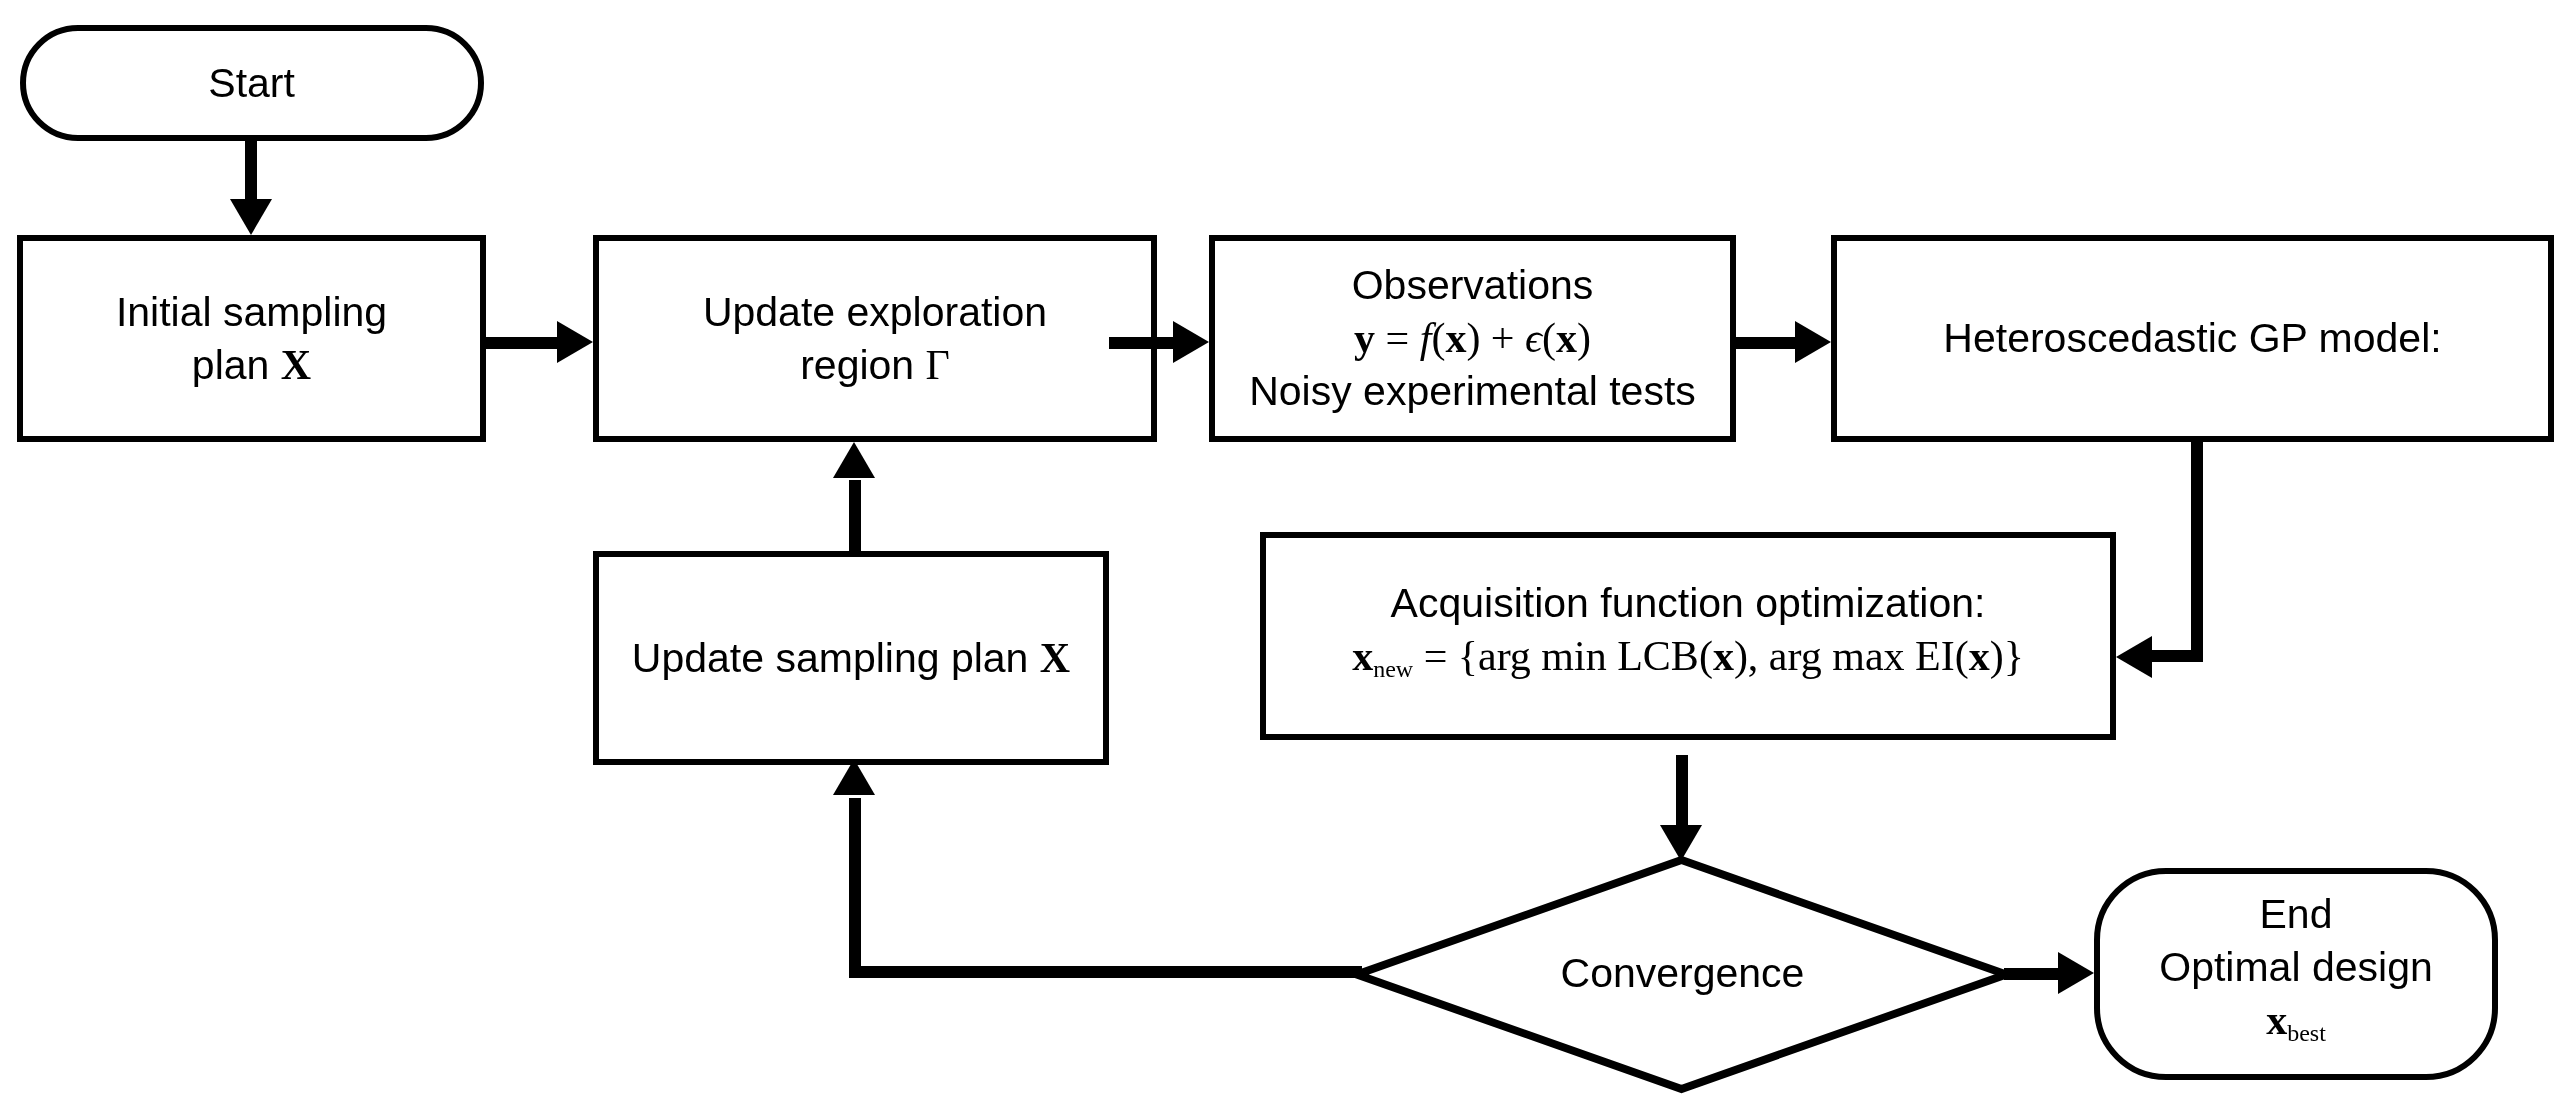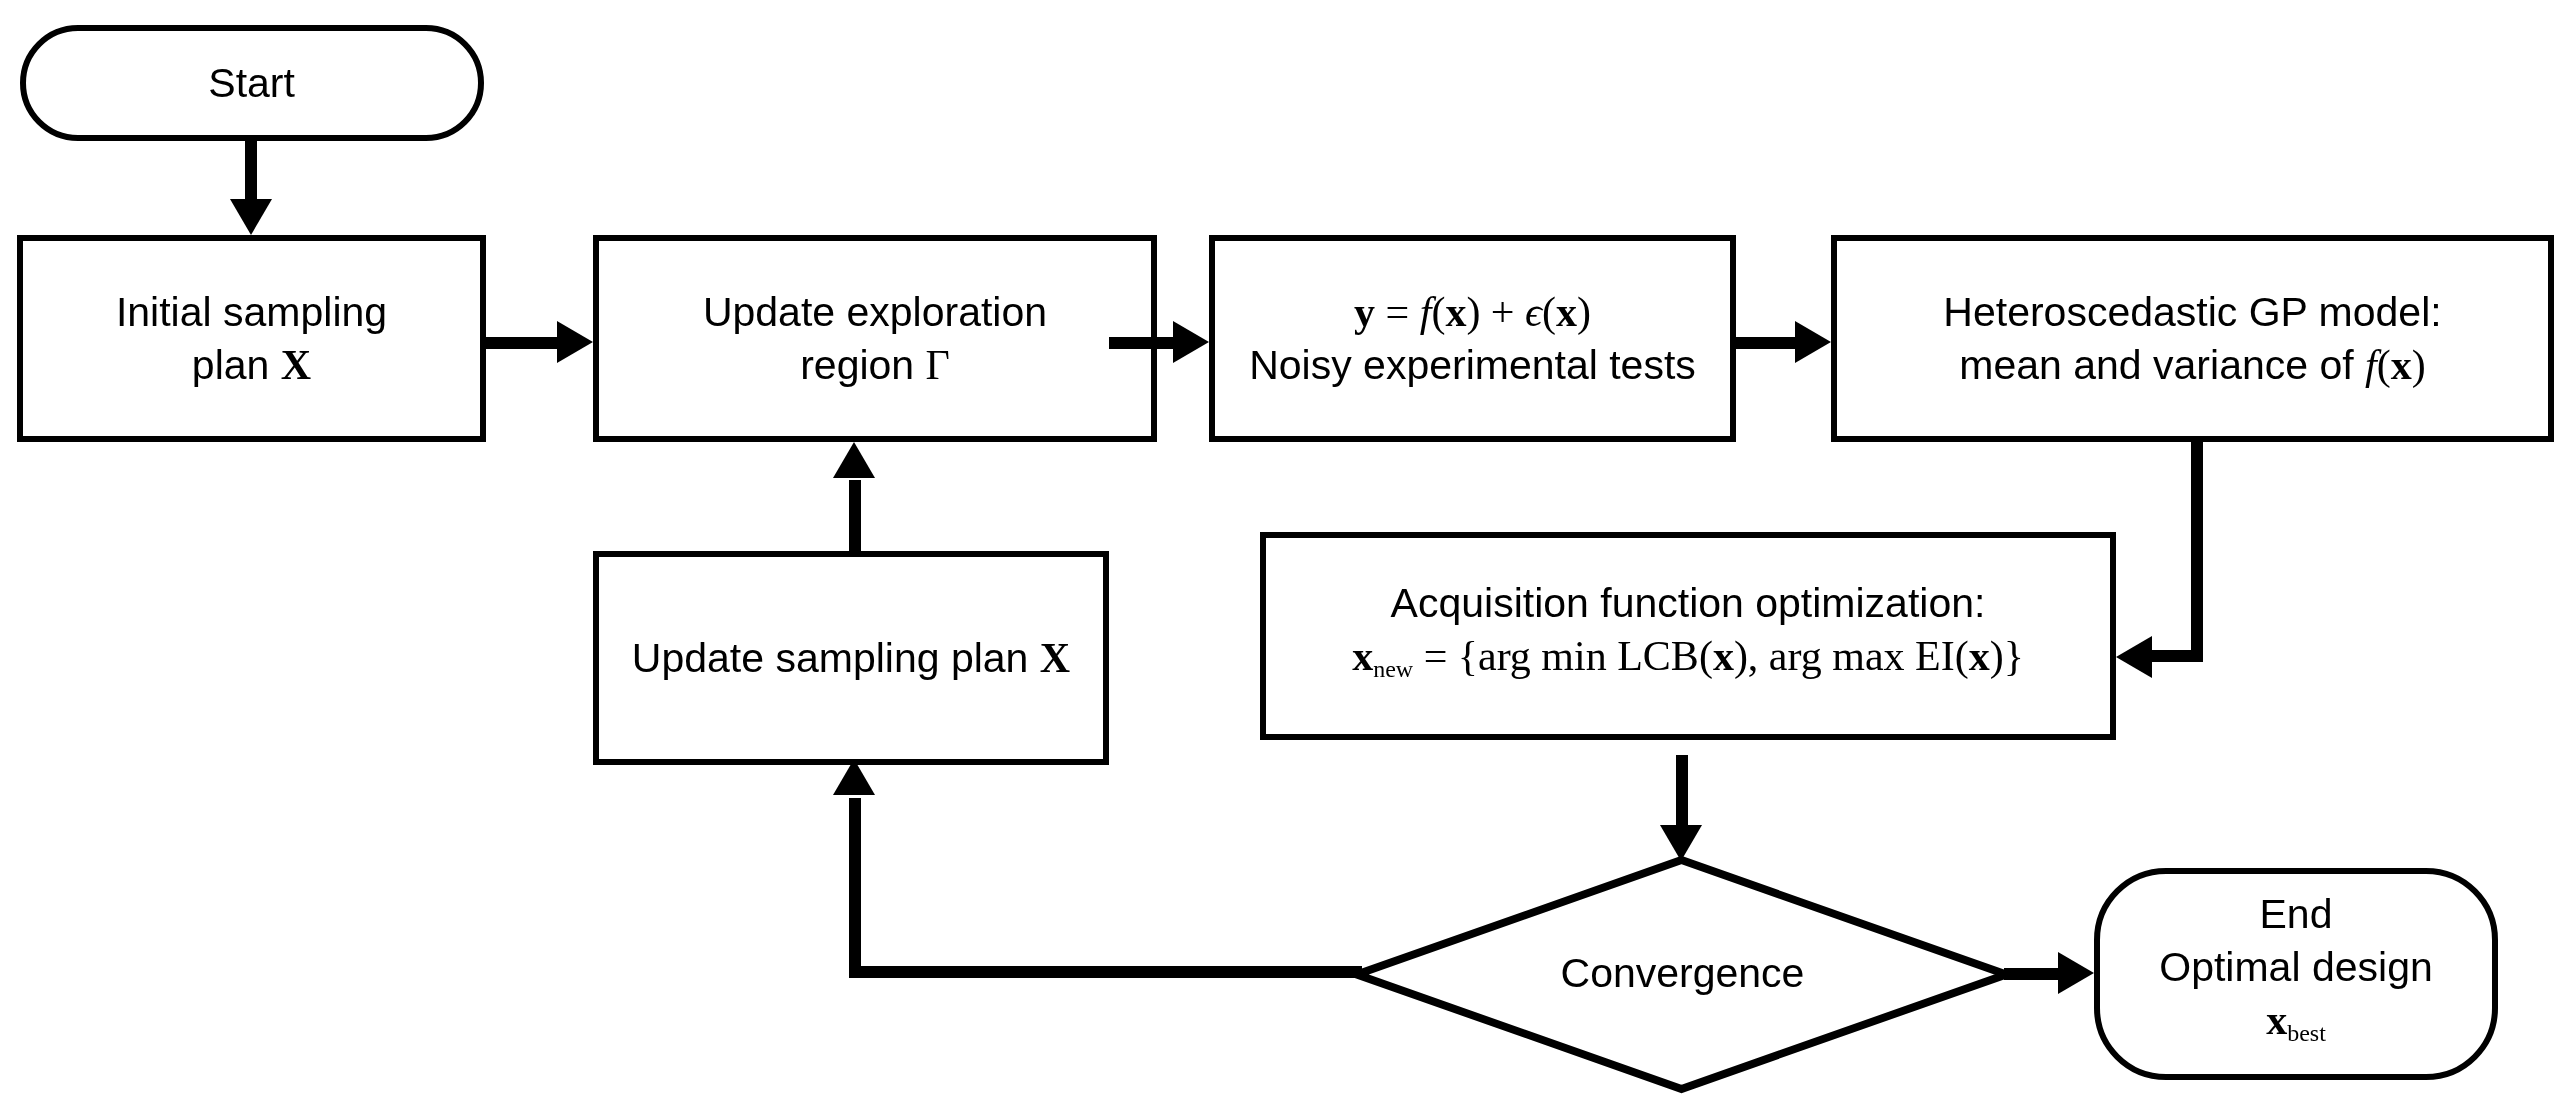--- a/index.html
+++ b/index.html
@@ -57,27 +57,27 @@
     <span class="line">Initial sampling</span>
     <span class="line"><span>plan </span><span class="m b">X</span></span>
   </div>
 
   <div class="node" style="left:593px; top:235px; width:564px; height:207px;">
     <span class="line">Update exploration</span>
     <span class="line"><span>region </span><span class="m">Γ</span></span>
   </div>
 
   <div class="node" style="left:1209px; top:235px; width:527px; height:207px;">
+    <span class="line">Observations</span>
     <span class="line"><span class="m b">y</span><span class="m"> = </span><span class="m i">f</span><span class="m">(</span><span class="m b">x</span><span class="m">) + </span><span class="m i">ϵ</span><span class="m">(</span><span class="m b">x</span><span class="m">)</span></span>
     <span class="line">Noisy experimental tests</span>
   </div>
 
   <div class="node" style="left:1831px; top:235px; width:723px; height:207px;">
     <span class="line">Heteroscedastic GP model:</span>
-    <span class="line"><span>mean and variance of </span><span class="m i">f</span><span class="m">(</span><span class="m b">x</span><span class="m">)</span></span>
   </div>
 
   <div class="node" style="left:593px; top:551px; width:516px; height:214px;">
     <span class="line"><span>Update sampling plan </span><span class="m b">X</span></span>
   </div>
 
   <div class="node" style="left:1260px; top:532px; width:856px; height:208px;">
     <span class="line">Acquisition function optimization:</span>
     <span class="line"><span class="m b">x</span><span class="sub">new</span><span class="m"> = {arg min LCB(</span><span class="m b">x</span><span class="m">), arg max EI(</span><span class="m b">x</span><span class="m">)}</span></span>
   </div>

